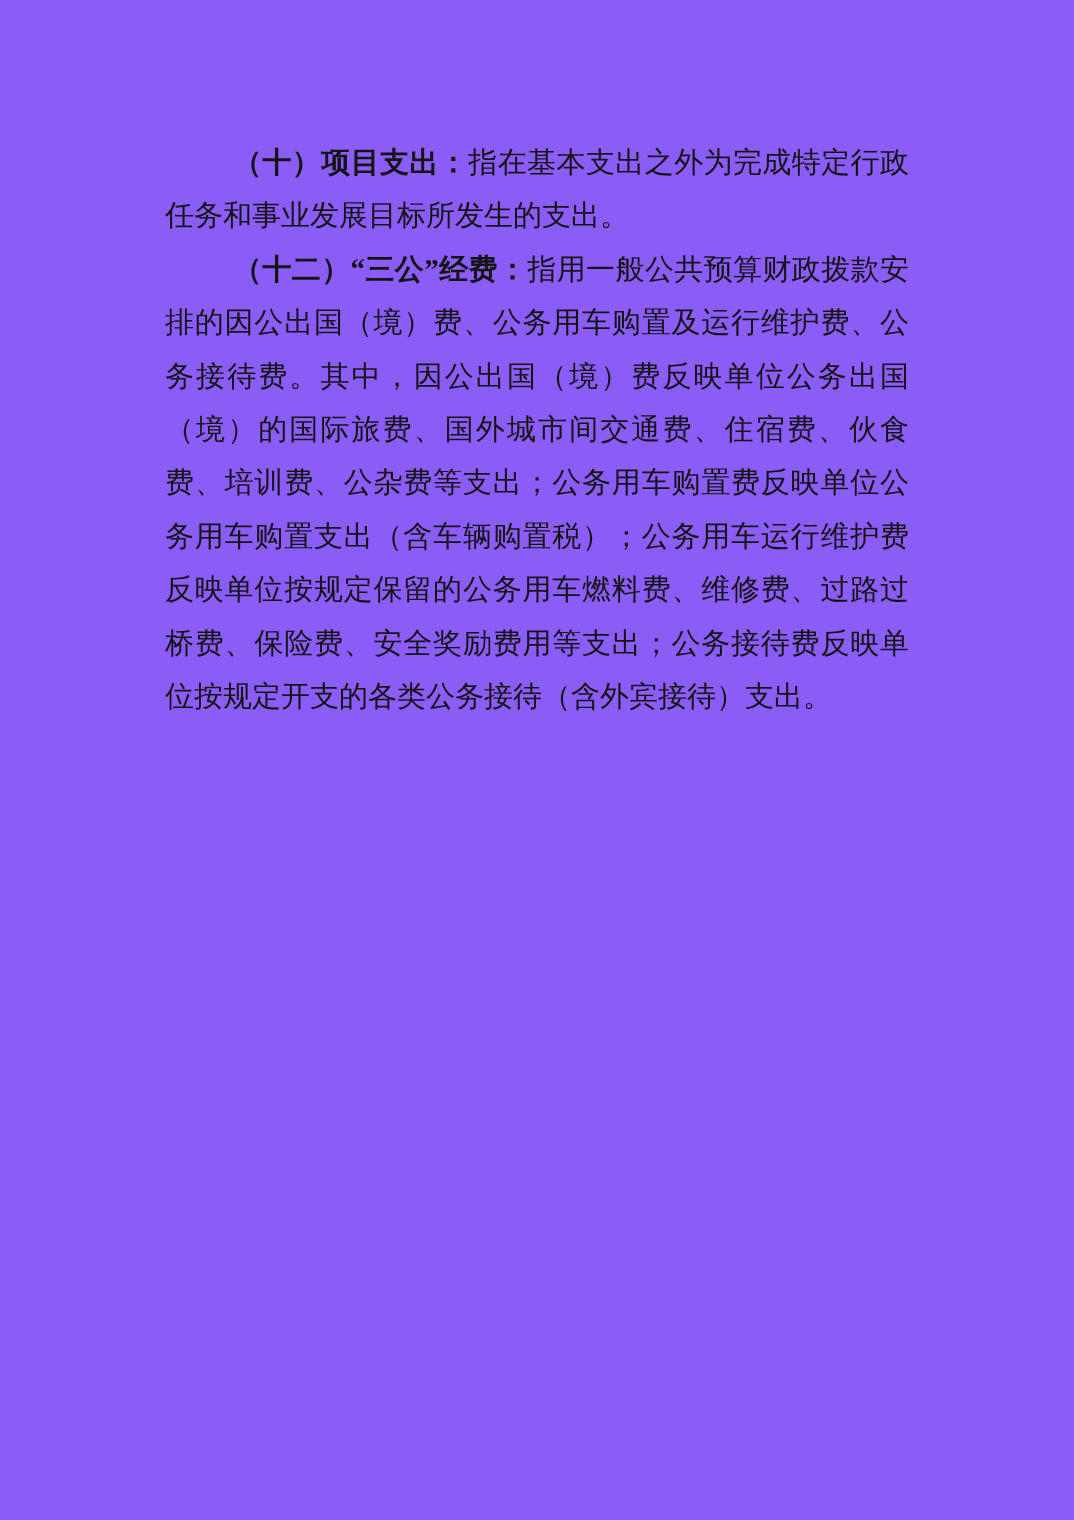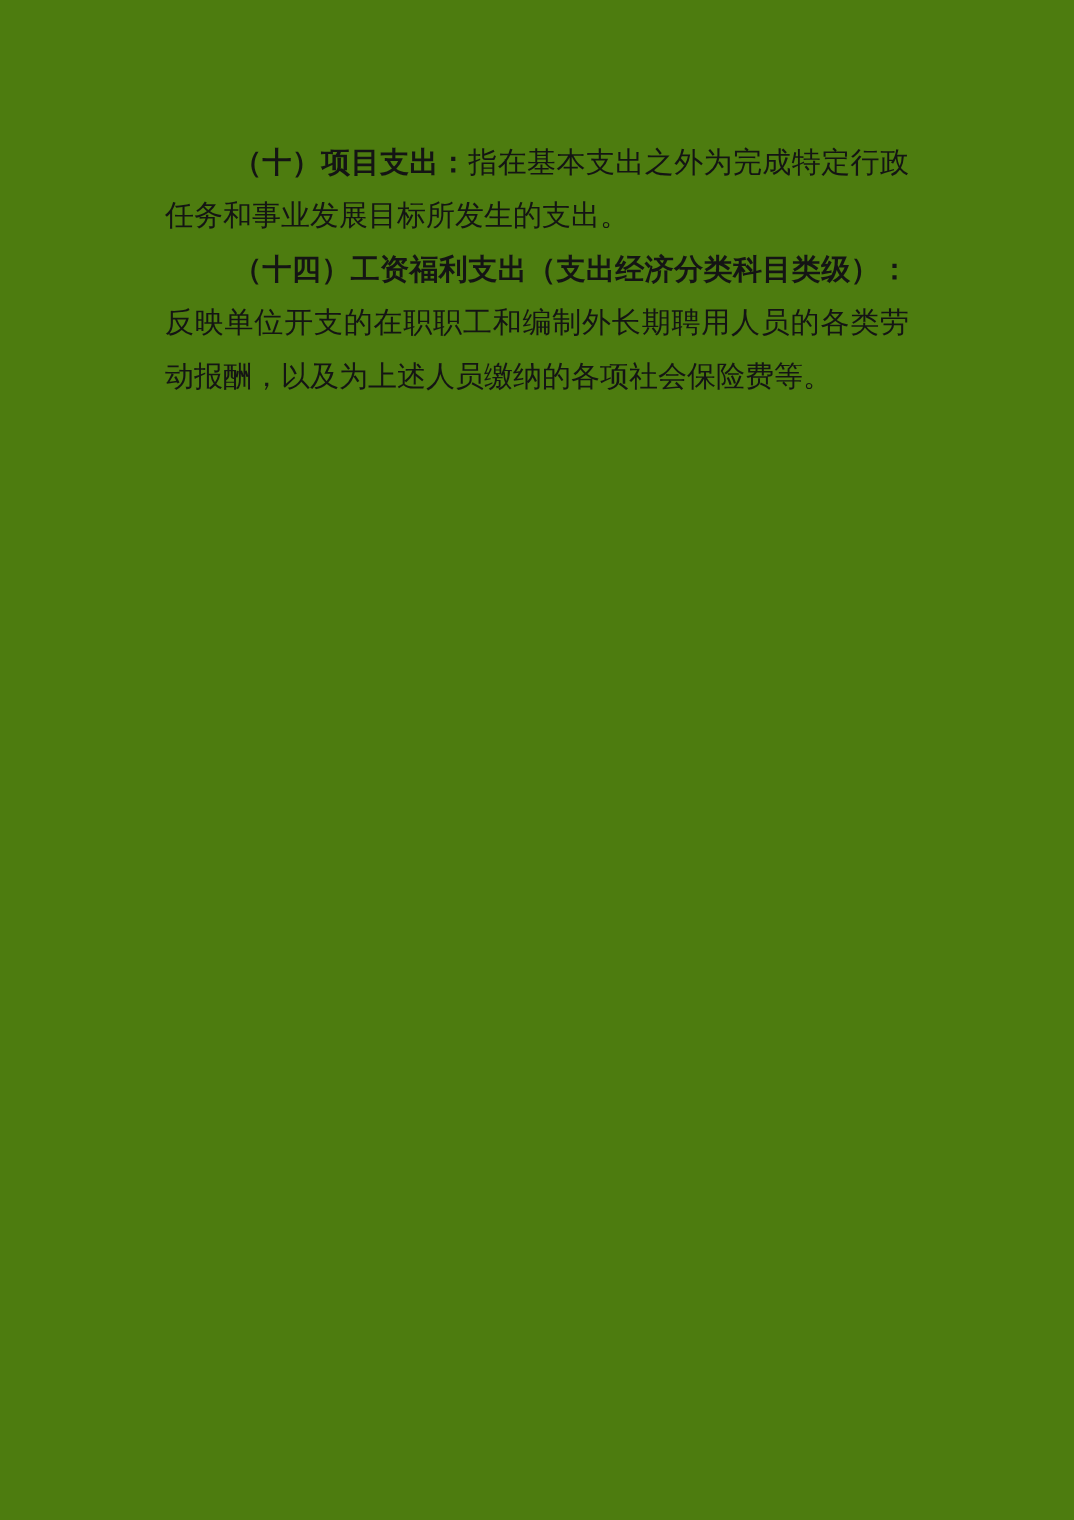--- a/index.html
+++ b/index.html
@@ -13,21 +13,21 @@
     position: relative;
     overflow: hidden;
     font-family: "Liberation Serif", "DejaVu Serif", serif;
   }
   .page {
     position: absolute;
     left: 0;
     top: 0;
     width: 1074px;
     height: 1520px;
-    background: #4d7c0f;
+    background: #8b5cf6;
   }
   .text-block {
     position: absolute;
     left: 165px;
     top: 136px;
     width: 744px;
   }
   .para {
     margin: 0;
     padding: 0;
@@ -49,18 +49,18 @@
 </style>
 </head>
 <body>
 
 <div class="page">
   <div class="text-block">
 
     <p class="para"><strong class="hd">（十）项目支出：</strong><span class="bd">指在基本支出之外为完成特定行政任务和事业发展目标所发生的支出。</span></p>
 
 
+    <p class="para"><strong class="hd">（十二）“三公”经费：</strong><span class="bd">指用一般公共预算财政拨款安排的因公出国（境）费、公务用车购置及运行维护费、公务接待费。其中，因公出国（境）费反映单位公务出国（境）的国际旅费、国外城市间交通费、住宿费、伙食费、培训费、公杂费等支出；公务用车购置费反映单位公务用车购置支出（含车辆购置税）；公务用车运行维护费反映单位按规定保留的公务用车燃料费、维修费、过路过桥费、保险费、安全奖励费用等支出；公务接待费反映单位按规定开支的各类公务接待（含外宾接待）支出。</span></p>
 
 
-    <p class="para"><strong class="hd">（十四）工资福利支出（支出经济分类科目类级）：</strong><span class="bd">反映单位开支的在职职工和编制外长期聘用人员的各类劳动报酬，以及为上述人员缴纳的各项社会保险费等。</span></p>
 
   </div>
 </div>
 
 </body></html>

